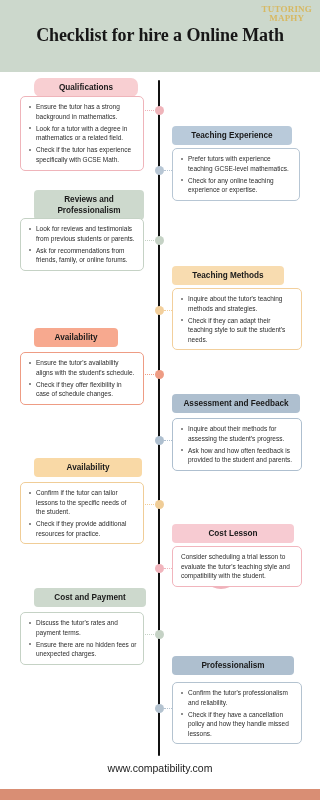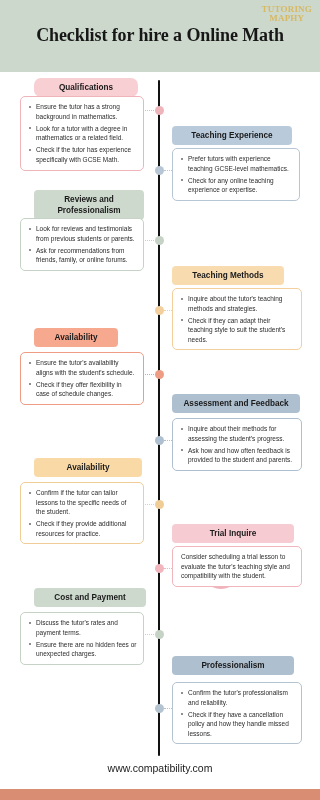--- a/index.html
+++ b/index.html
@@ -233,21 +233,21 @@
           <li>Check if they provide additional resources for practice.</li>
         </ul>
       </div>
       <div class="num" style="left: 200px; top: 475px; border: 2.6px solid rgb(240, 178, 187);">
         <span>8</span>
       </div>
       <div class="node" style="top: 491.5px; background: rgb(241, 181, 189);"></div>
       <div class="conn" style="border-top-color: rgb(241, 181, 189); top: 496px; left: 164px; width: 34px;"></div>
       <div class="enddot" style="top: 494.25px; background: rgb(241, 181, 189); left: 194px;"></div>
       <div class="badge" style="background: rgb(247, 203, 210); width: 122px; top: 452px; left: 172px;">
-        <div>Trial Inquire</div>
+        <div>Cost Lesson</div>
       </div>
       <div class="card" style="width: 130px; top: 474px; left: 172px; border-color: rgb(241, 181, 189); opacity: 1;">
         <p>Consider scheduling a trial lesson to evaluate the tutor's teaching style and compatibility with the student.</p>
       </div>
       <div class="num" style="left: 60px; top: 541px; border: 2.6px solid rgb(207, 216, 209);">
         <span>9</span>
       </div>
       <div class="node" style="top: 557.5px; background: rgb(197, 210, 197);"></div>
       <div class="conn" style="border-top-color: rgb(197, 210, 197); top: 562px; left: 104px; width: 50px;"></div>
       <div class="enddot" style="top: 560.25px; background: rgb(197, 210, 197); left: 104px;"></div>

